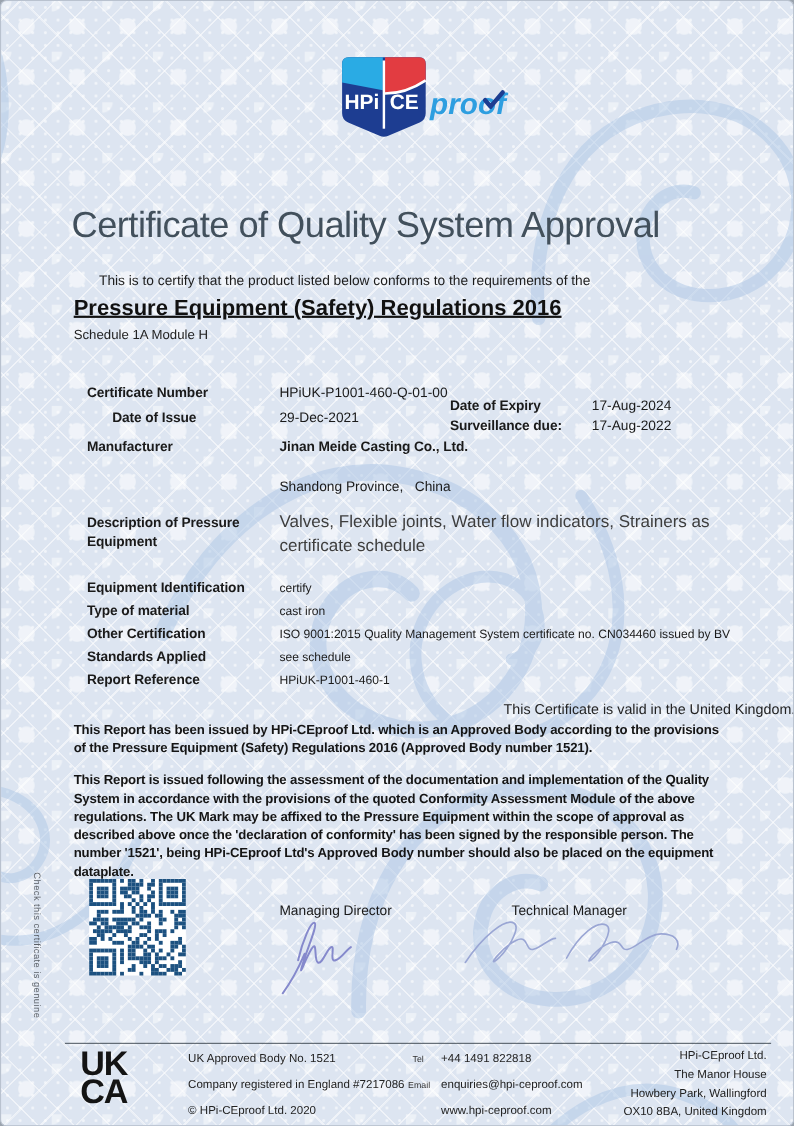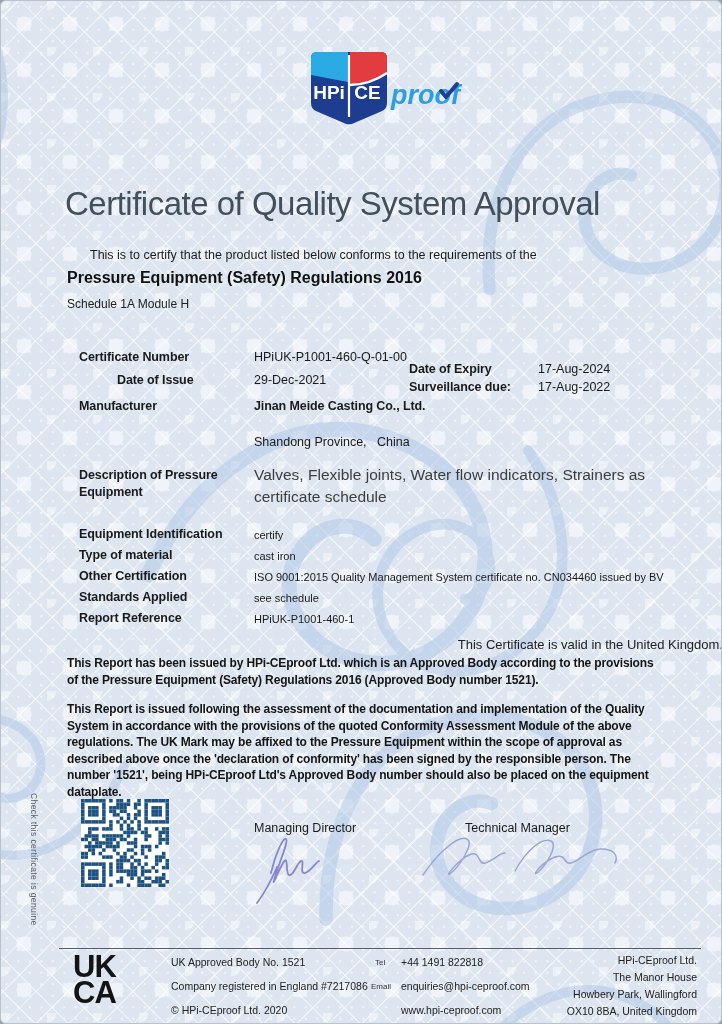--- a/index.html
+++ b/index.html
@@ -17,21 +17,21 @@
       radial-gradient(circle, rgba(255,255,255,.6) 1px, rgba(255,255,255,0) 1.6px);
     background-size:46px 46px,46px 46px,auto,auto,auto,auto,11.5px 11.5px;
     border:1px solid #b9c2cf;border-radius:6px;box-sizing:border-box;
   }
   .abs{position:absolute;}
   .lbl{font-weight:bold;font-size:12.5px;letter-spacing:-0.1px;}
   .val{font-size:12.5px;}
   .sval{font-size:11px;}
   .title{font-size:33px;color:#42505c;letter-spacing:-0.5px;}
   .intro{font-size:12.5px;color:#1c1c1c;margin-left:23px;}
-  .reg{font-size:16px;font-weight:bold;color:#111;}
+  .reg{font-size:20px;font-weight:bold;color:#111;text-decoration:underline;}
   .sched{font-size:12px;color:#222;}
   .desc{font-size:15.5px;color:#3d3d3d;line-height:22px;}
   .validity{font-size:13px;color:#222;text-align:right;}
   .para{font-size:12px;font-weight:bold;line-height:16.5px;letter-spacing:-0.15px;color:#151515;}
   .addr2{white-space:pre-wrap;}
   .vert-caption{writing-mode:vertical-rl;font-size:8.5px;color:#5a5f66;letter-spacing:.4px;}
   .sig-label{font-size:12.5px;color:#1a1a1a;}
   .ukca{font-weight:bold;font-size:31px;line-height:26px;letter-spacing:-1px;color:#141414;}
   .fsm{font-size:10.5px;color:#222;}
   .ftag{font-size:8px;color:#333;}
@@ -73,21 +73,21 @@
   <div class="abs intro" style="left:66px;top:247px;">This is to certify that the product listed below conforms to the requirements of the</div>
   <div class="abs reg" style="left:66px;top:268px;">Pressure Equipment (Safety) Regulations 2016</div>
   <div class="abs sched" style="left:66px;top:296px;">Schedule 1A Module H</div>
 
   <div class="abs lbl" style="left:78px;top:349px;">Certificate Number</div>
   <div class="abs val" style="left:253px;top:349px;">HPiUK-P1001-460-Q-01-00</div>
 
   <div class="abs lbl" style="left:408px;top:361px;">Date of Expiry</div>
   <div class="abs val" style="left:537px;top:361px;">17-Aug-2024</div>
 
-  <div class="abs lbl" style="left:82px;top:372px;padding-left:34px;">Date of Issue</div>
+  <div class="abs lbl" style="left:67px;top:372px;padding-left:34px;">Date of Issue</div>
   <div class="abs val" style="left:253px;top:372px;">29-Dec-2021</div>
 
   <div class="abs lbl" style="left:408px;top:379px;">Surveillance due:</div>
   <div class="abs val" style="left:537px;top:379px;">17-Aug-2022</div>
 
   <div class="abs lbl" style="left:78px;top:398px;">Manufacturer</div>
   <div class="abs lbl" style="left:253px;top:398px;">Jinan Meide Casting Co., Ltd.</div>
   <div class="abs val addr2" style="left:253px;top:434px;">Shandong Province,   China</div>
 
   <div class="abs lbl" style="left:78px;top:466px;width:175px;line-height:17px;">Description of Pressure Equipment</div>

